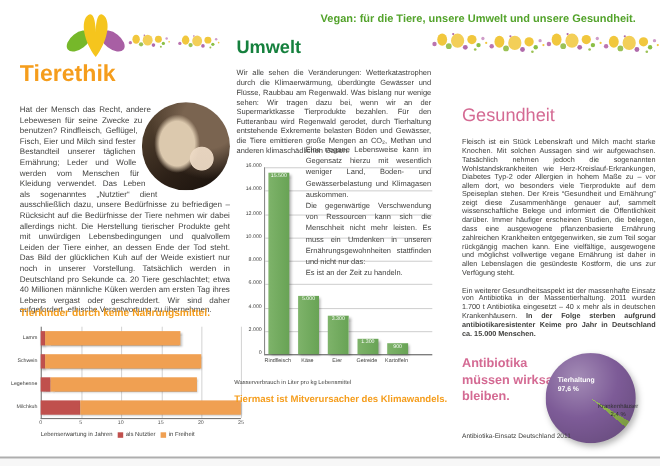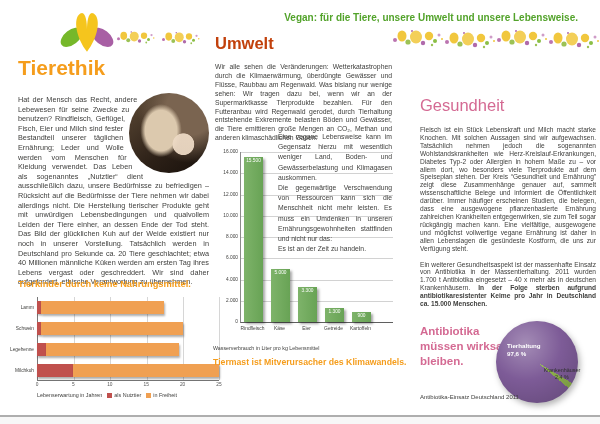--- a/index.html
+++ b/index.html
@@ -37,21 +37,21 @@
   .life-track{position:relative;display:flex;height:13px;flex:1;}
   .life-seg{height:100%;box-shadow:1px 1.5px 2px rgba(0,0,0,.32);}
   .life-ticks{position:relative;height:8px;margin-left:32px;}
   .life-tick{position:absolute;transform:translateX(-50%);font-size:4.8px;color:#555;top:1px;}
   .life-legend{display:flex;align-items:center;gap:5px;margin-left:32px;margin-top:3px;
                font-size:5.4px;color:#3e3e3c;}
   .leg-item{display:flex;align-items:center;gap:2px;}
   .leg-swatch{width:5px;height:5px;}
 
   
-  .umwelt-title{position:absolute;left:215px;top:34px;font-size:16.5px;font-weight:bold;color:#c2410c;}
+  .umwelt-title{position:absolute;left:215px;top:34px;font-size:16.5px;font-weight:bold;color:#15803d;}
   .umwelt-body1{position:absolute;left:215px;top:63px;width:177px;font-size:6.8px;
                 line-height:8.9px;text-align:justify;hyphens:auto;}
   .umwelt-body2{position:absolute;left:278px;top:132px;width:114px;font-size:6.8px;
                 line-height:10.2px;text-align:justify;hyphens:auto;z-index:3;}
   .umwelt-body2 p{margin:0;}
 
   
   .water-chart{position:absolute;left:213px;top:152px;width:180px;}
   .water-plot{position:relative;margin-left:27px;width:152px;height:170px;
               border-left:1px solid #8a8a8a;border-bottom:1px solid #5f5f5f;}
@@ -112,21 +112,21 @@
         <circle cx="40" cy="18" r="1.2" fill="#9cc255"></circle>
         <circle cx="43" cy="14" r="2" fill="#8bbf45"></circle>
         <circle cx="47" cy="8" r="1.5" fill="#cf9cc8"></circle>
         <circle cx="50" cy="12" r="1" fill="#f1c73d"></circle>
       </g>
     </defs>
     <use href="#fcluster" x="0" y="0"></use>
     <use href="#fcluster" x="60" y="1"></use>
   </svg>
 
-  <div class="tagline">Vegan: für die Tiere, unsere Umwelt und unsere Lebensweise.</div>
+  <div class="tagline">Vegan: für die Tiere, unsere Umwelt und unsere Gesundheit.</div>
 
   <svg class="flowers-big" width="208" height="24" viewBox="0 0 208 24">
     <use href="#fcluster" x="0" y="0"></use>
     <use href="#fcluster" x="52" y="2"></use>
     <use href="#fcluster" x="104" y="0"></use>
     <use href="#fcluster" x="156" y="2"></use>
   </svg>
 
   <section class="col-left">
     <h1>Tierethik</h1>

